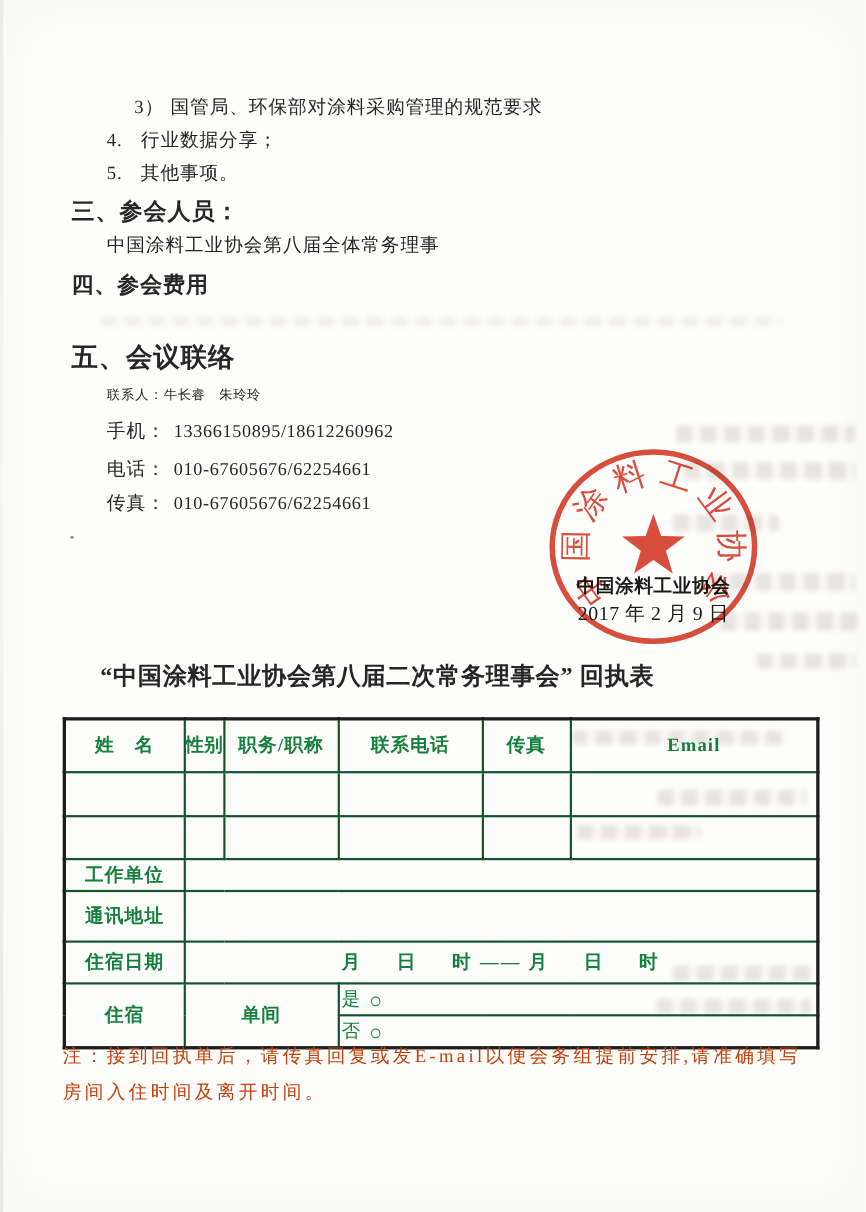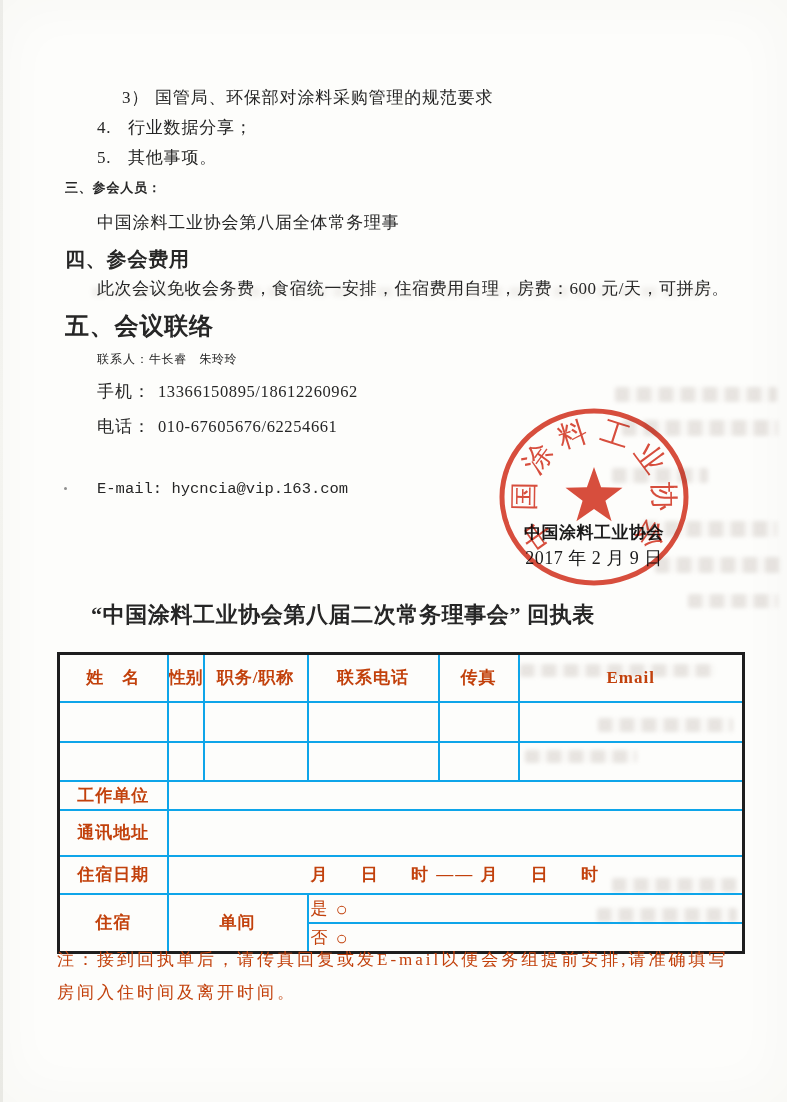--- a/index.html
+++ b/index.html
@@ -24,22 +24,22 @@
   .seal{position:absolute;left:494px;top:404px;width:200px;height:186px;
     mix-blend-mode:multiply;opacity:.93;}
   .seal-org{position:absolute;left:496px;top:521px;width:196px;text-align:center;
     font-size:17px;font-weight:600;letter-spacing:.5px;color:#1b1b1b;white-space:nowrap;}
   .seal-date{position:absolute;left:496px;top:546px;width:196px;text-align:center;
     font-size:18px;letter-spacing:.5px;color:#1b1b1b;white-space:nowrap;}
   
   table.reply{position:absolute;left:57px;top:652px;width:685px;
     border-collapse:collapse;table-layout:fixed;
     border:3px solid #1e1e1e;}
-  table.reply td,table.reply th{border:2px solid #0ea5e9;padding:2px;overflow:hidden;
-    font-size:17px;color:#c2410c;vertical-align:middle;}
+  table.reply td,table.reply th{border:2px solid #14532d;padding:2px;overflow:hidden;
+    font-size:17px;color:#15803d;vertical-align:middle;}
   table.reply th{font-weight:bold;text-align:center;line-height:1.3;letter-spacing:1px;}
   .rowlabel{font-weight:bold;text-align:center;letter-spacing:1px;}
   .datecell{font-weight:bold;text-align:center;white-space:pre;padding-right:70px;letter-spacing:2px;}
   .optcell{text-align:left;padding-left:72px;}
   .circle{font-size:20px;line-height:0;vertical-align:-2px;margin-left:8px;}
   
   .note{position:absolute;left:57px;width:690px;font-size:17px;letter-spacing:3px;white-space:pre;color:#c2410c;}
   
   .ghost{position:absolute;filter:blur(2.2px);opacity:.38;border-radius:2px;
     background:repeating-linear-gradient(90deg,rgba(150,134,124,.55) 0 14px,rgba(150,134,124,.10) 14px 22px);}
@@ -63,32 +63,31 @@
   <div class="ghost" style="left:598px;top:718px;width:135px;height:14px;"></div>
   <div class="ghost" style="left:525px;top:750px;width:112px;height:13px;"></div>
   <div class="ghost" style="left:612px;top:878px;width:126px;height:14px;"></div>
   <div class="ghost" style="left:597px;top:908px;width:140px;height:14px;"></div>
   <div class="speck" style="left:64px;top:487px;"></div>
 
   <div class="ln" style="left:122px;top:88px;"><span class="mk" style="width:33px;">3）</span><span>国管局、环保部对涂料采购管理的规范要求</span></div>
   <div class="ln" style="left:97px;top:118px;"><span class="mk" style="width:31px;">4.</span><span>行业数据分享；</span></div>
   <div class="ln" style="left:97px;top:148px;"><span class="mk" style="width:31px;">5.</span><span>其他事项。</span></div>
 
-  <div class="ln b" style="left:65px;top:180px;font-size:13px;"><span>三、</span><span>参会人员：</span></div>
+  <div class="ln b" style="left:65px;top:180px;font-size:21px;"><span>三、</span><span>参会人员：</span></div>
   <div class="ln" style="left:97px;top:213px;">中国涂料工业协会第八届全体常务理事</div>
 
   <div class="ln b" style="left:65px;top:247px;font-size:20px;"><span>四、</span><span>参会费用</span></div>
-  <div class="ln" style="left:97px;top:279px;letter-spacing:.5px;">此次会议免收会务费，食宿统一安排，住宿费用自理，房费：600 元/天，可拼房。</div>
 
   <div class="ln b" style="left:65px;top:312px;font-size:24px;"><span>五、</span><span>会议联络</span></div>
 
   <div class="ln" style="left:97px;top:352px;font-size:12px;"><span class="clabel">联系人：</span><span class="cvalue">牛长睿　朱玲玲</span></div>
   <div class="ln" style="left:97px;top:382px;"><span class="clabel">手机：</span><span class="cvalue num">13366150895/18612260962</span></div>
   <div class="ln" style="left:97px;top:417px;"><span class="clabel">电话：</span><span class="cvalue num">010-67605676/62254661</span></div>
-  <div class="ln mono" style="left:97px;top:480px;"><span>E-mail:</span><span> </span><span>hycncia@vip.163.com</span></div>
+  <div class="ln" style="left:97px;top:448px;"><span class="clabel">传真：</span><span class="cvalue num">010-67605676/62254661</span></div>
 
   <div class="seal-org">中国涂料工业协会</div>
   <div class="seal-date">2017 年 2 月 9 日</div>
 
   <svg class="seal" viewBox="0 0 200 186">
     <ellipse cx="100" cy="93" rx="92" ry="86" fill="none" stroke="#d6402f" stroke-width="5"></ellipse>
     <polygon fill="#d6402f" points="100,63 107.1,83.3 128.5,83.7 111.4,96.7 117.6,117.3 100,105 82.4,117.3 88.6,96.7 71.5,83.7 92.9,83.3"></polygon>
     <g fill="#d6402f" font-size="29" text-anchor="middle">
       <text x="42.7" y="130.9" transform="rotate(-125 42.7 130.9)" dominant-baseline="central">中</text>
       <text x="30.0" y="92.2" transform="rotate(-89.3 30 92.2)" dominant-baseline="central">国</text>

